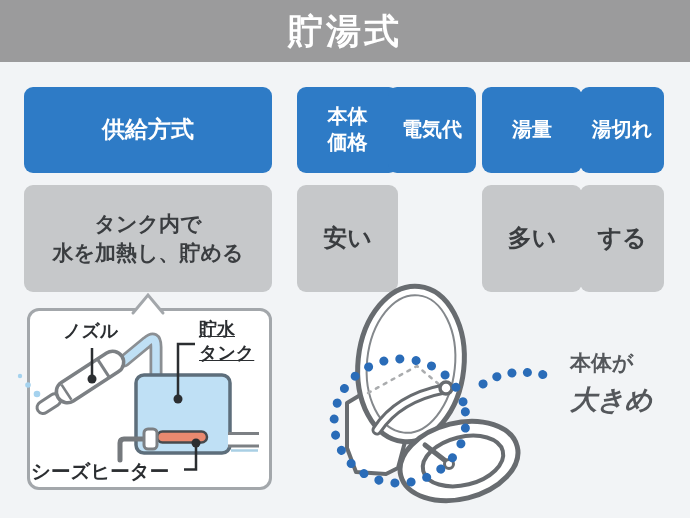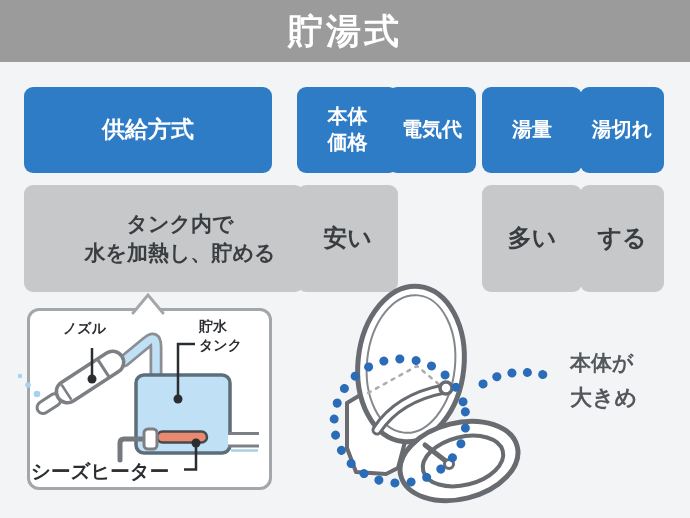--- a/index.html
+++ b/index.html
@@ -27,37 +27,37 @@
     display:flex;align-items:center;justify-content:center;
     text-align:center;white-space:pre-line;line-height:1.35;
   }
   .c1{left:24px;width:248px;}
   .c2{left:268px;width:101px;margin-left:29px;}
   .c3{left:388px;width:88px;}
   .c4{left:482px;width:100px;}
   .c5{left:580px;width:84px;}
   .h-big{font-size:23px;}
   .h-small{font-size:20px;}
-  .v-big{font-size:21px;padding-left:32px;}
+  .v-big{font-size:21px;}
   .v-small{font-size:24px;}
   .diagram-box{
     position:absolute;left:27px;top:308px;width:245px;height:182px;
     box-sizing:border-box;background:#ffffff;
     border:3px solid #a3a7ab;border-radius:12px;
   }
   .dlabel{
-    position:absolute;font-size:14px;color:#2b2e31;
+    position:absolute;font-size:18px;color:#2b2e31;
     white-space:pre-line;line-height:1.34;
   }
   .lbl-nozzle{left:63px;top:319px;}
-  .lbl-tank{left:199px;top:317px;}
+  .lbl-tank{left:199px;top:317px;text-decoration:underline;}
   .lbl-heater{left:31px;top:458px;font-size:19.5px;}
   .size-note{position:absolute;left:570px;top:352px;color:#54575b;line-height:1;}
   .size-note .l1{font-size:21px;display:block;margin-bottom:14px;}
-  .size-note .l2{font-size:22px;display:block;}
+  .size-note .l2{font-size:27px;display:block;font-style:italic;}
   .art{position:absolute;left:0;top:0;width:690px;height:518px;pointer-events:none;}
 </style>
 </head>
 <body>
 
 <div class="canvas">
 
   <div class="titlebar">
     <span>貯湯式</span>
   </div>

